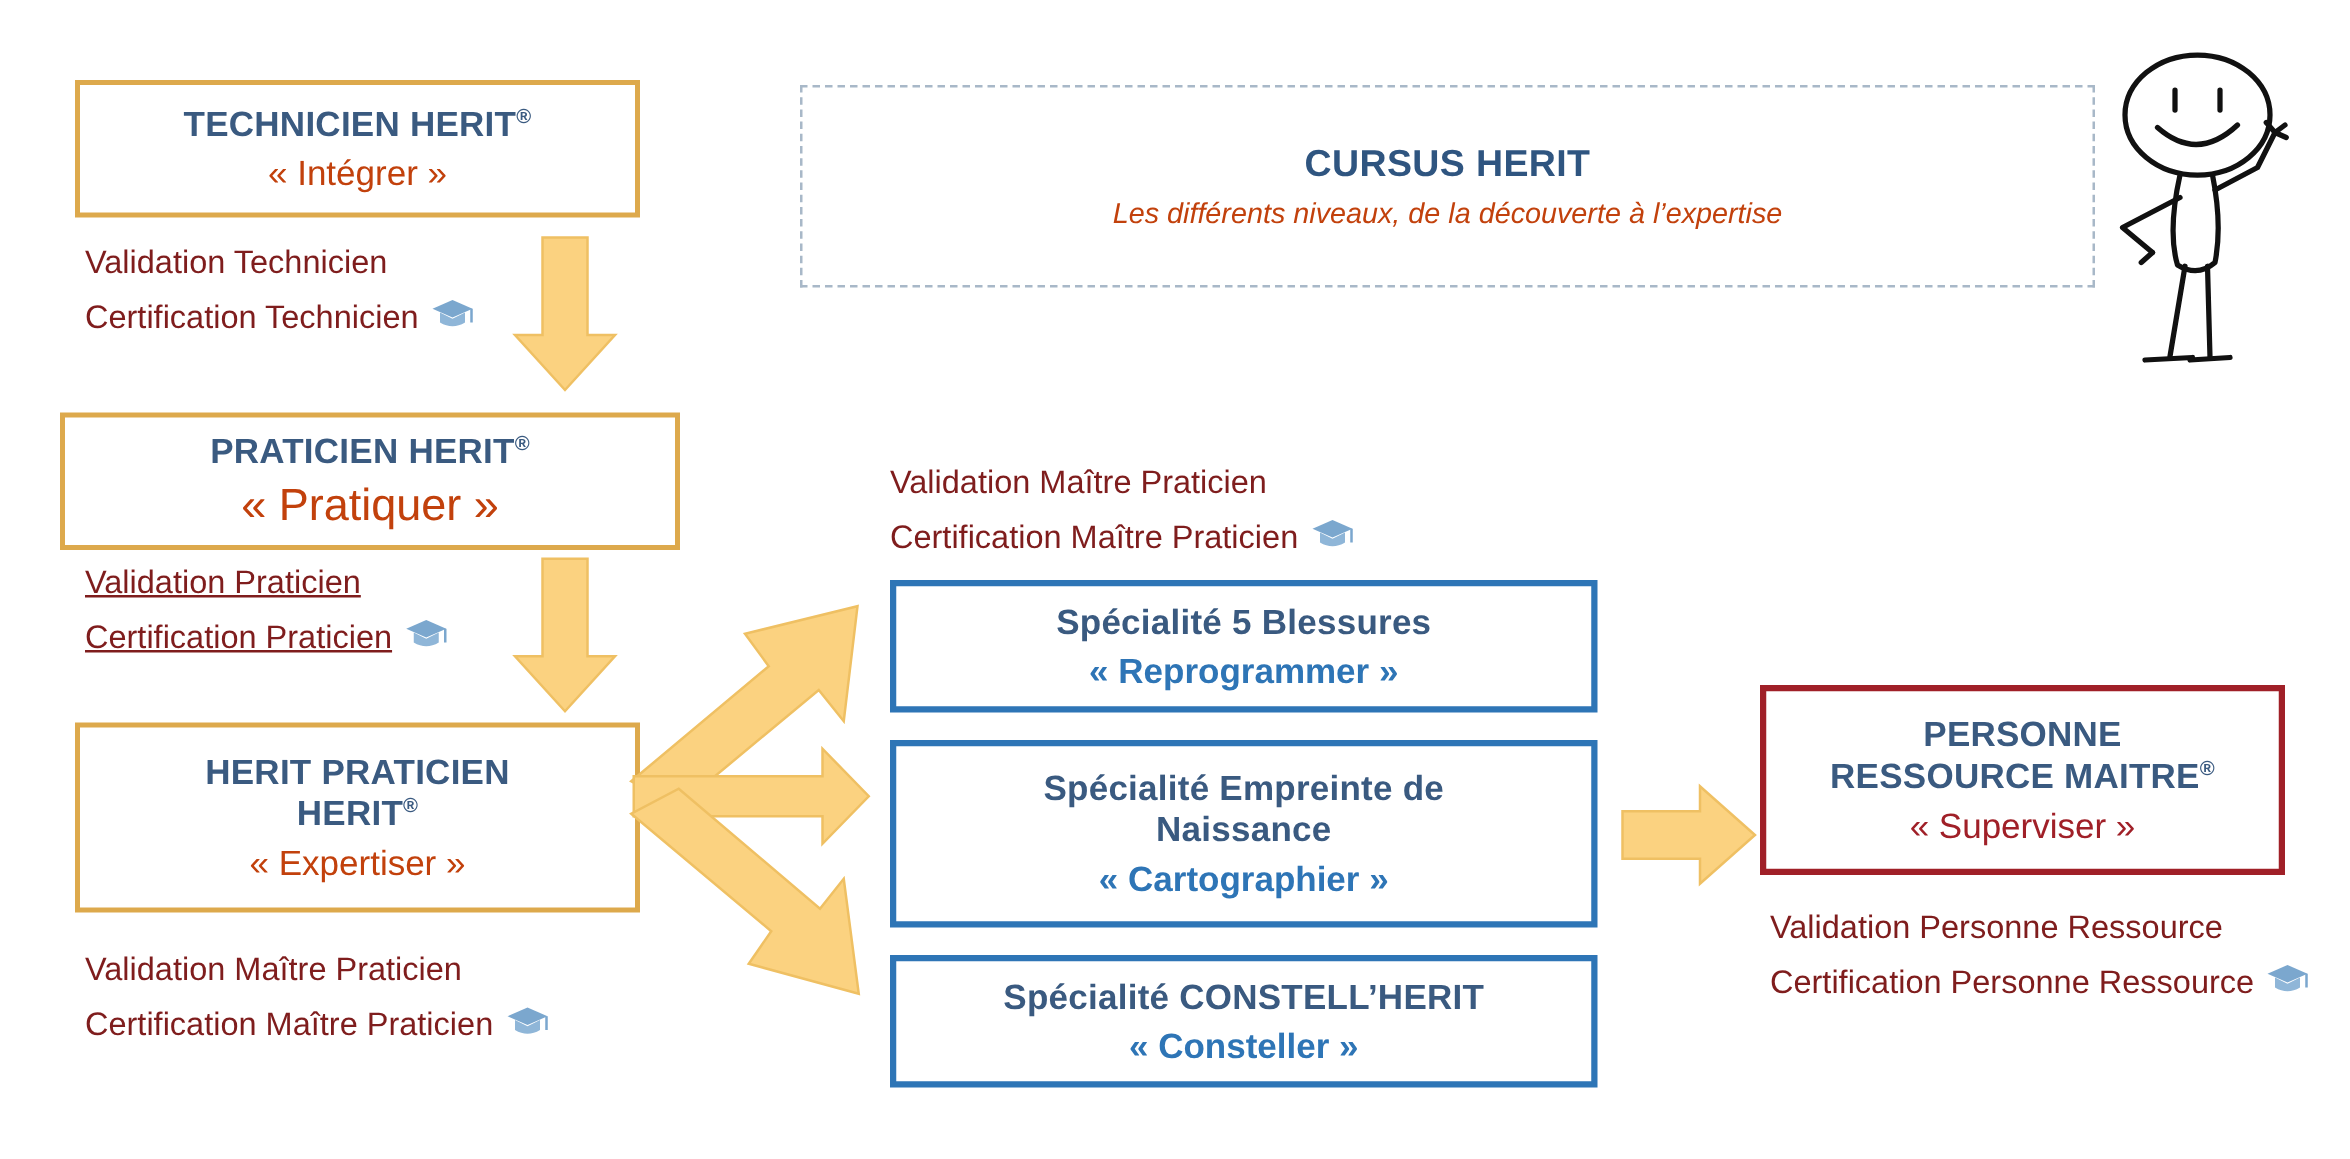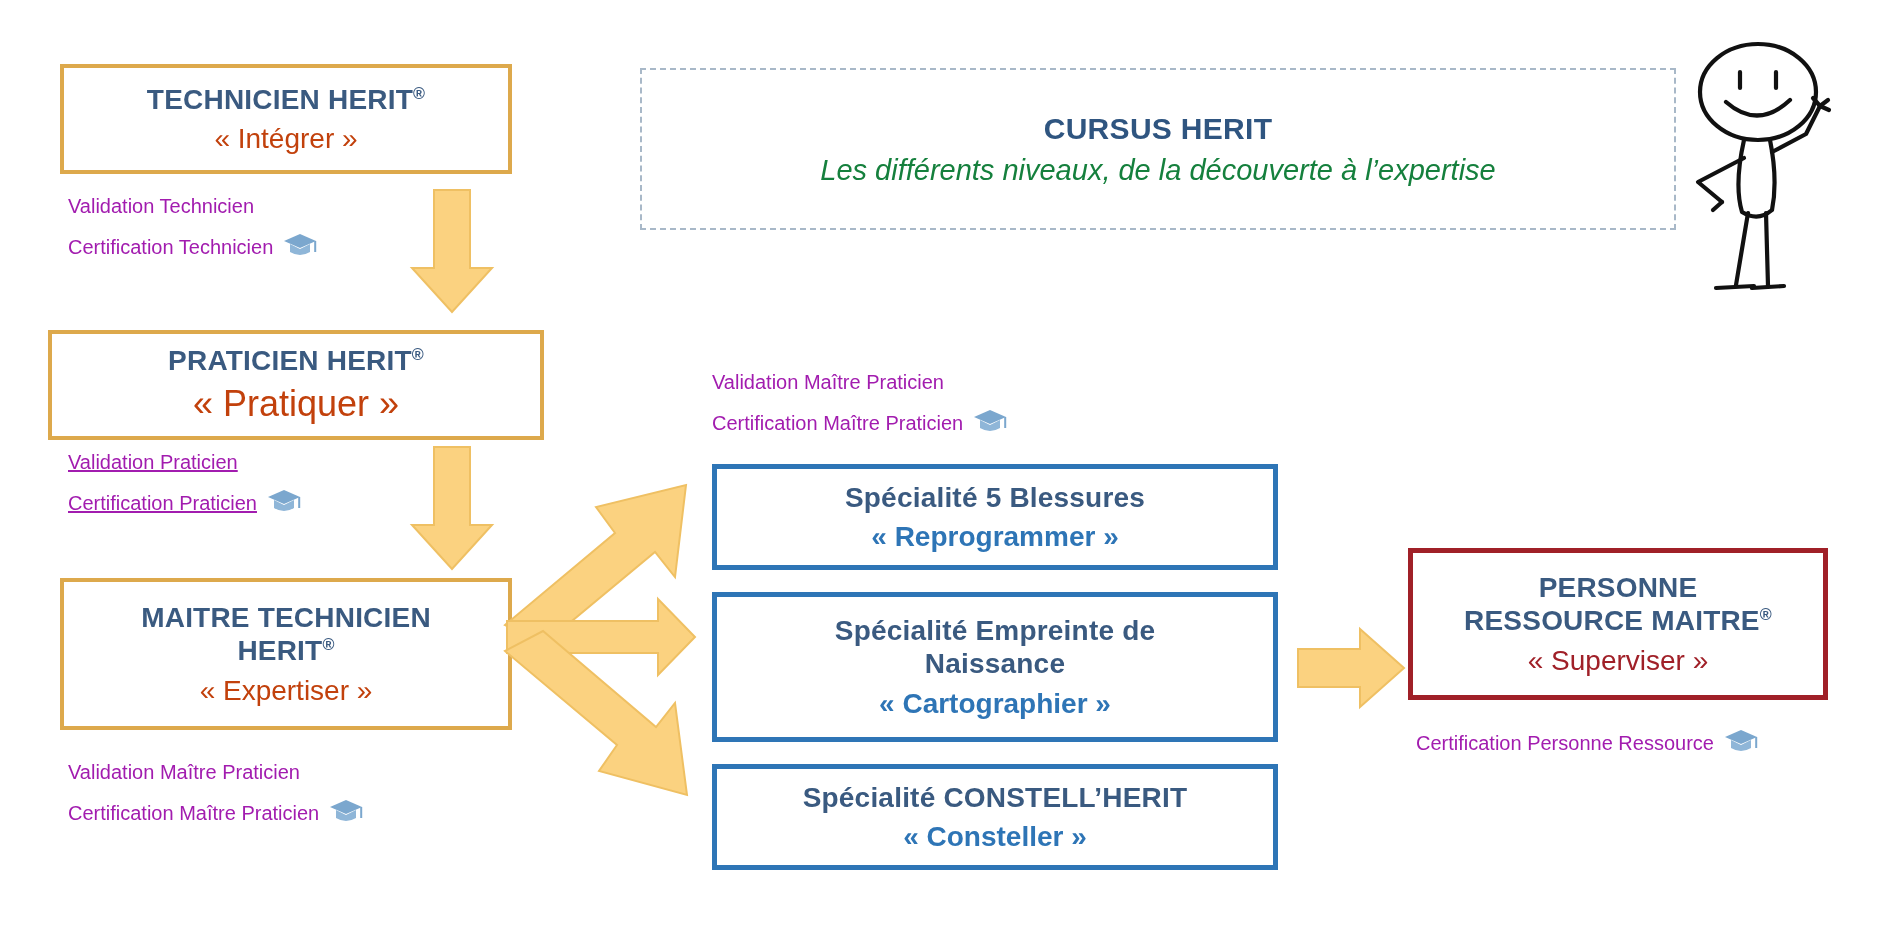--- a/index.html
+++ b/index.html
@@ -44,22 +44,22 @@
     vertical-align: super;
     font-weight: bold;
   }
   .verb-gold { color: #c2410c; font-weight: normal; }
   .verb-blue { color: #2E75B6; font-weight: bold; }
   .verb-red  { color: #A02028; font-weight: normal; }
 
   
   .caption-group {
     position: absolute;
-    color: #a21caf;
-    font-size: 20px;
+    color: #7f1d1d;
+    font-size: 26px;
     line-height: 1.0;
   }
   .caption-line {
     display: flex;
     align-items: center;
     white-space: nowrap;
     margin-bottom: 16px;
   }
   .cap-icon { margin-left: 10px; display: inline-block; }
 
@@ -73,23 +73,23 @@
     align-items: center;
     justify-content: center;
   }
   .cursus-title {
     color: #2F5580;
     font-weight: bold;
     font-size: 30px;
     letter-spacing: .3px;
   }
   .cursus-sub {
-    color: #15803d;
+    color: #c2410c;
     font-style: italic;
-    font-size: 29px;
+    font-size: 23px;
     margin-top: 8px;
   }
 
   
   .arrow-svg { position: absolute; overflow: visible; }
 
   
   .stick { position: absolute; }
 </style>
 </head>
@@ -179,21 +179,21 @@
         </svg>
       </span>
     </div>
   </div>
 
   <svg class="arrow-svg" style="left:412px; top:447px;" width="90" height="125" viewBox="0 0 90 125">
     <polygon points="22,0 58,0 58,78 80,78 40,122 0,78 22,78" fill="#FBD280" stroke="#EFC063" stroke-width="2"></polygon>
   </svg>
 
   <div class="level-box box-gold" style="left:60px; top:578px; width:452px; height:152px;">
-    <div class="title-line" style="font-size:28px;">MAITRE TECHNICIEN</div>
+    <div class="title-line" style="font-size:28px;">HERIT PRATICIEN</div>
     <div class="title-line" style="font-size:28px;">
       <span>HERIT</span><span class="reg">®</span>
     </div>
     <div class="verb-gold" style="font-size:28px; margin-top:6px;">« Expertiser »</div>
   </div>
 
   <div class="caption-group" style="left:68px; top:762px;">
     <div class="caption-line">
       <span>Validation Maître Praticien</span>
     </div>
@@ -259,20 +259,23 @@
   <div class="level-box box-red" style="left:1408px; top:548px; width:420px; height:152px;">
     <div class="title-line" style="font-size:28px;">PERSONNE</div>
     <div class="title-line" style="font-size:28px;">
       <span>RESSOURCE MAITRE</span><span class="reg">®</span>
     </div>
     <div class="verb-red" style="font-size:28px; margin-top:6px;">« Superviser »</div>
   </div>
 
   <div class="caption-group" style="left:1416px; top:728px;">
     <div class="caption-line">
+      <span>Validation Personne Ressource</span>
+    </div>
+    <div class="caption-line">
       <span>Certification Personne Ressource</span>
       <span class="cap-icon">
         <svg width="34" height="26" viewBox="0 0 34 26">
           <path d="M17 2 L33 9 L17 16 L1 9 Z" fill="#7BA7CE"></path>
           <path d="M7 12 L7 20 Q17 26 27 20 L27 12 L17 17 Z" fill="#8FB6D8"></path>
           <rect x="31.2" y="9" width="2" height="11" fill="#7BA7CE"></rect>
         </svg>
       </span>
     </div>
   </div>

